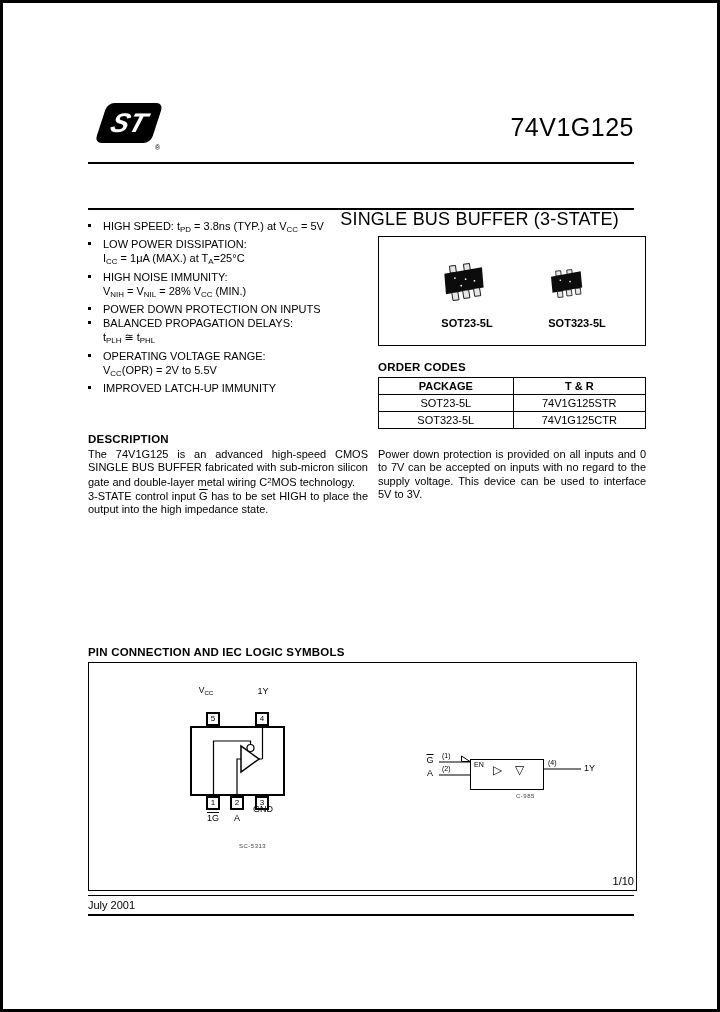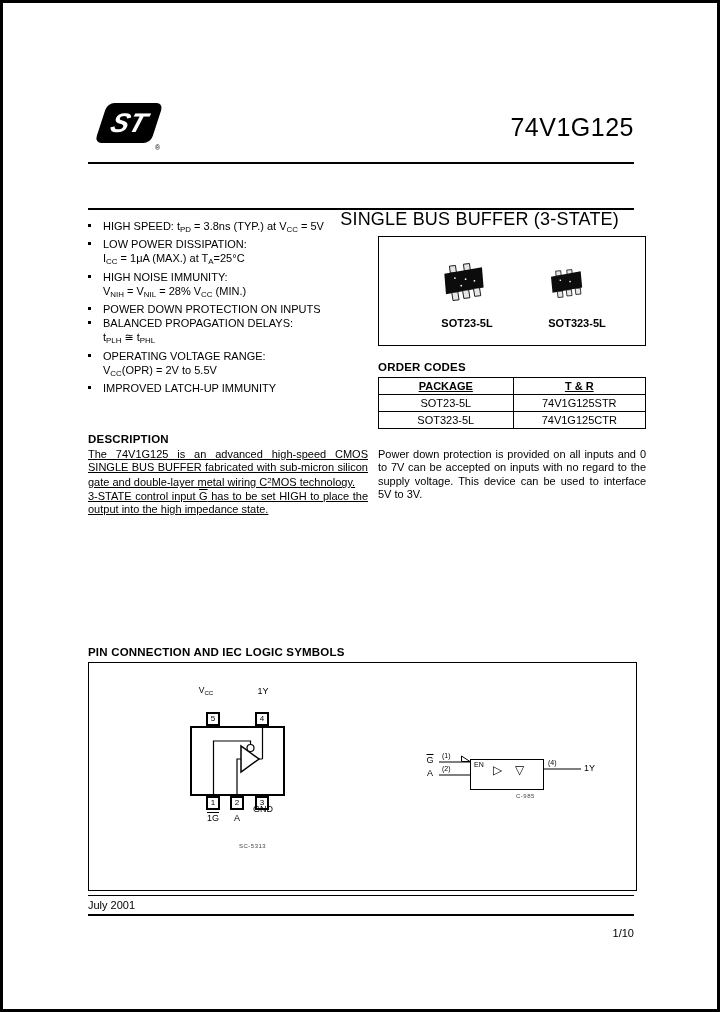--- a/index.html
+++ b/index.html
@@ -30,54 +30,54 @@
 
   
   .features { left:85px; top:216px; width:282px; }
   .feat { display:flex; margin:0; }
   .feat-bullet { width:15px; flex:0 0 15px; padding-top:5px; }
   .feat-bullet i { display:block; width:3px; height:3px; background:#000; }
   .feat-text { font-size:11px; line-height:14.2px; white-space:pre-line; }
   .sec-heading { font-size:11.5px; font-weight:bold; letter-spacing:0.2px; }
   .desc-heading { left:85px; top:430px; }
   .desc-text { left:85px; top:445px; width:280px; font-size:11px; line-height:13.2px; text-align:justify; }
-  .desc-text p { margin:0;text-decoration:underline; }
+  .desc-text p { margin:0; }
 
   
   .pkg-box { left:375px; top:233px; width:268px; height:110px; border:1px solid #000; box-sizing:border-box; }
   .pkg-label { top:80px; font-size:11px; font-weight:bold; text-align:center; }
   .pkg-label.l1 { left:32px; width:112px; }
   .pkg-label.l2 { left:142px; width:112px; }
   .order-heading { left:375px; top:358px; }
   .order-table { left:375px; top:374px; width:268px; border-collapse:collapse; }
   .order-table th, .order-table td {
     border:1px solid #000; text-align:center; font-size:11px; height:16px; padding:0;
   }
-  .order-table th { font-weight:bold;text-decoration:underline; }
+  .order-table th { font-weight:bold; }
   .power-note { left:375px; top:445px; width:268px; font-size:11px; line-height:13.4px; text-align:justify; }
 
   
   .pin-heading { left:85px; top:643px; }
   .diagram-box { left:85px; top:659px; width:549px; height:229px; border:1px solid #000; box-sizing:border-box; }
   .diagram-box .abs { position:absolute; }
   .pin-pkg-body { left:101px; top:63px; width:95px; height:70px; border:2px solid #000; box-sizing:border-box; }
   .pinbox {
     width:14px; height:14px; border:2px solid #000; box-sizing:border-box;
     font-size:8px; line-height:10px; text-align:center; background:#fff;
   }
   .dlabel { font-size:9px; text-align:center; }
   .dlabel-sm { font-size:7px; }
   .figcode { font-size:6px; color:#444; letter-spacing:0.5px; }
   .iec-box { left:381px; top:96px; width:74px; height:31px; border:1.5px solid #000; box-sizing:border-box; }
   .iec-glyph { font-size:12px; line-height:12px; }
 
   
   .frule1 { top:892px; height:1px; }
   .footer-date { left:85px; top:896px; font-size:11px; }
-  .footer-page { right:83px; top:924px; font-size:11px; }
+  .footer-page { right:83px; top:872px; font-size:11px; }
   .frule2 { top:911px; height:2px; }
 </style>
 </head>
 <body>
 
 <div class="page">
 
   <div class="abs logo-wrap">
     <div class="logo-shape">
       <span>ST</span>

